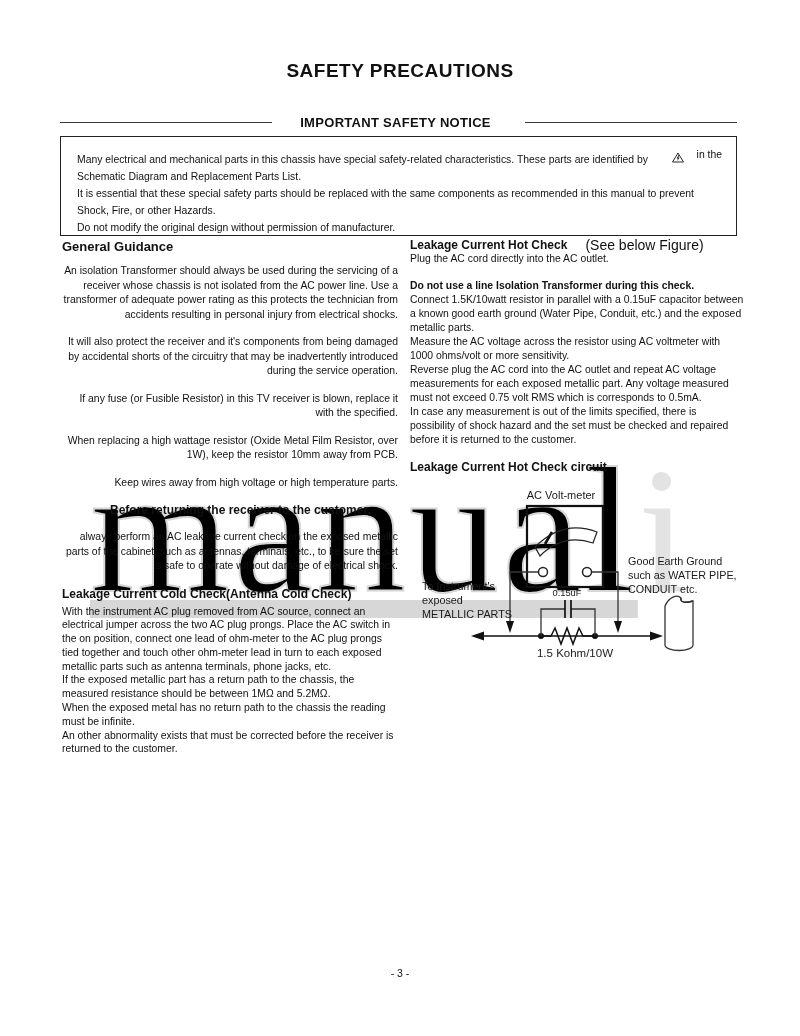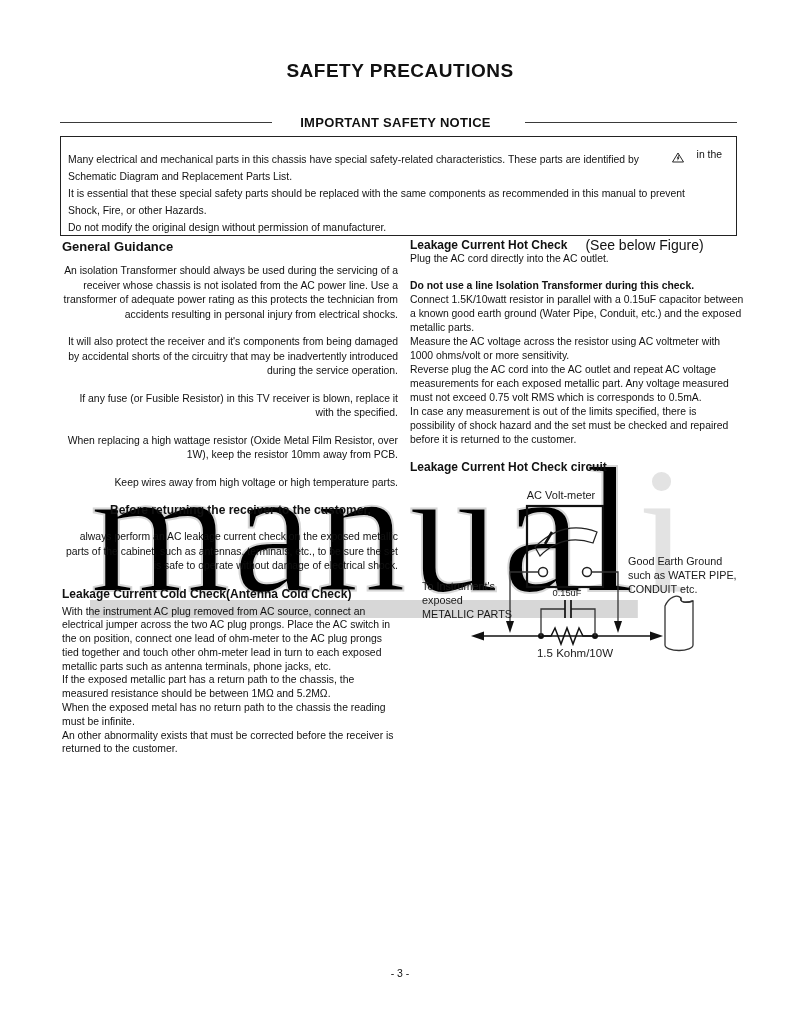--- a/index.html
+++ b/index.html
@@ -56,21 +56,21 @@
   .notice-heading {
     font-size: 13px; font-weight: bold;
     margin-left: 28px; margin-right: 34px;
     letter-spacing: 0.3px;
   }
 
   
   .notice-box {
     left: 60px; top: 136px; width: 677px; height: 100px;
     border: 1px solid #222;
-    padding: 9px 9px 0 7px;
+    padding: 9px 9px 0 16px;
     font-size: 10.4px;
     line-height: 17px;
   }
   .notice-line1 { display: flex; justify-content: space-between; align-items: baseline; }
   .notice-line1-right { display: inline-flex; align-items: flex-end; gap: 13px; padding-right: 5px; }
   .warn-icon { width: 12px; height: 11px; display: inline-block; }
 
   
   .col { font-size: 10.4px; }
   .col-left  { left: 62px;  top: 239px; width: 336px; }

